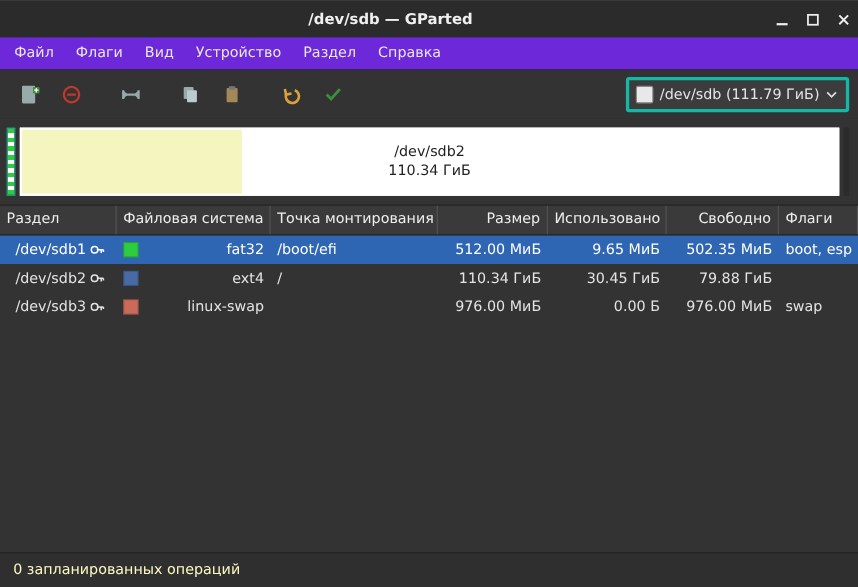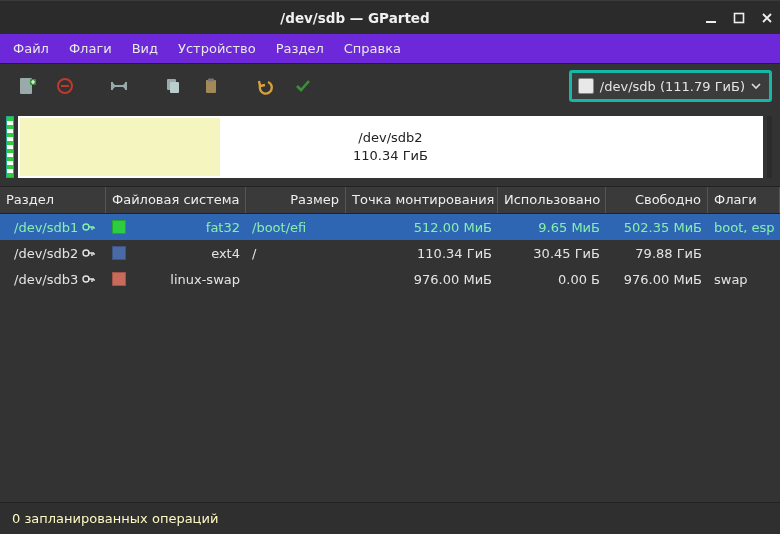--- a/index.html
+++ b/index.html
@@ -133,21 +133,21 @@
   .c-free  { width: 102px; text-align: right;}
   .c-flags { flex: 1; border-right: none; }
   
   .rows-area { background: #333333; flex:1; overflow:auto; }
   .row {
     display: flex;
     height: 26px;
     align-items: center;
     font-size: 13px;
   }
-  .row.selected { background: #2f66b3; color:#86efac; }
+  .row.selected { background: #2f66b3; color:#ffffff; }
   .row .cell { padding: 0 6px; white-space: nowrap; overflow: hidden; }
   .cell.c-part { display:flex; align-items:center; gap:4px; padding-left:14px;}
   .cell.c-fs { display:flex; align-items:center; gap:10px; justify-content: flex-start;}
   .fs-swatch { width:14px; height:14px; display:inline-block; border:1px solid rgba(0,0,0,.2);}
   .fs-name { flex:1; text-align:right; }
   .key-icon { display:inline-flex; width:14px; }
   
   .statusbar {
     background: #2f2f2f;
     height: 32px;
@@ -256,22 +256,22 @@
       <div>/dev/sdb2</div>
       <div>110.34 ГиБ</div>
     </div>
   </div>
   <div class="diskbar-tail"></div>
 </div>
 
 <div class="colheader">
   <div class="hcell c-part">Раздел</div>
   <div class="hcell c-fs">Файловая система</div>
+  <div class="hcell c-mnt">Точка монтирования</div>
   <div class="hcell c-size">Размер</div>
-  <div class="hcell c-mnt">Точка монтирования</div>
   <div class="hcell c-used">Использовано</div>
   <div class="hcell c-free">Свободно</div>
   <div class="hcell c-flags">Флаги</div>
 </div>
 
 <div class="rows-area" id="rows-area">
     <div class="row selected">
       <div class="cell c-part">
         <span>/dev/sdb1</span>
         <span class="key-icon">

